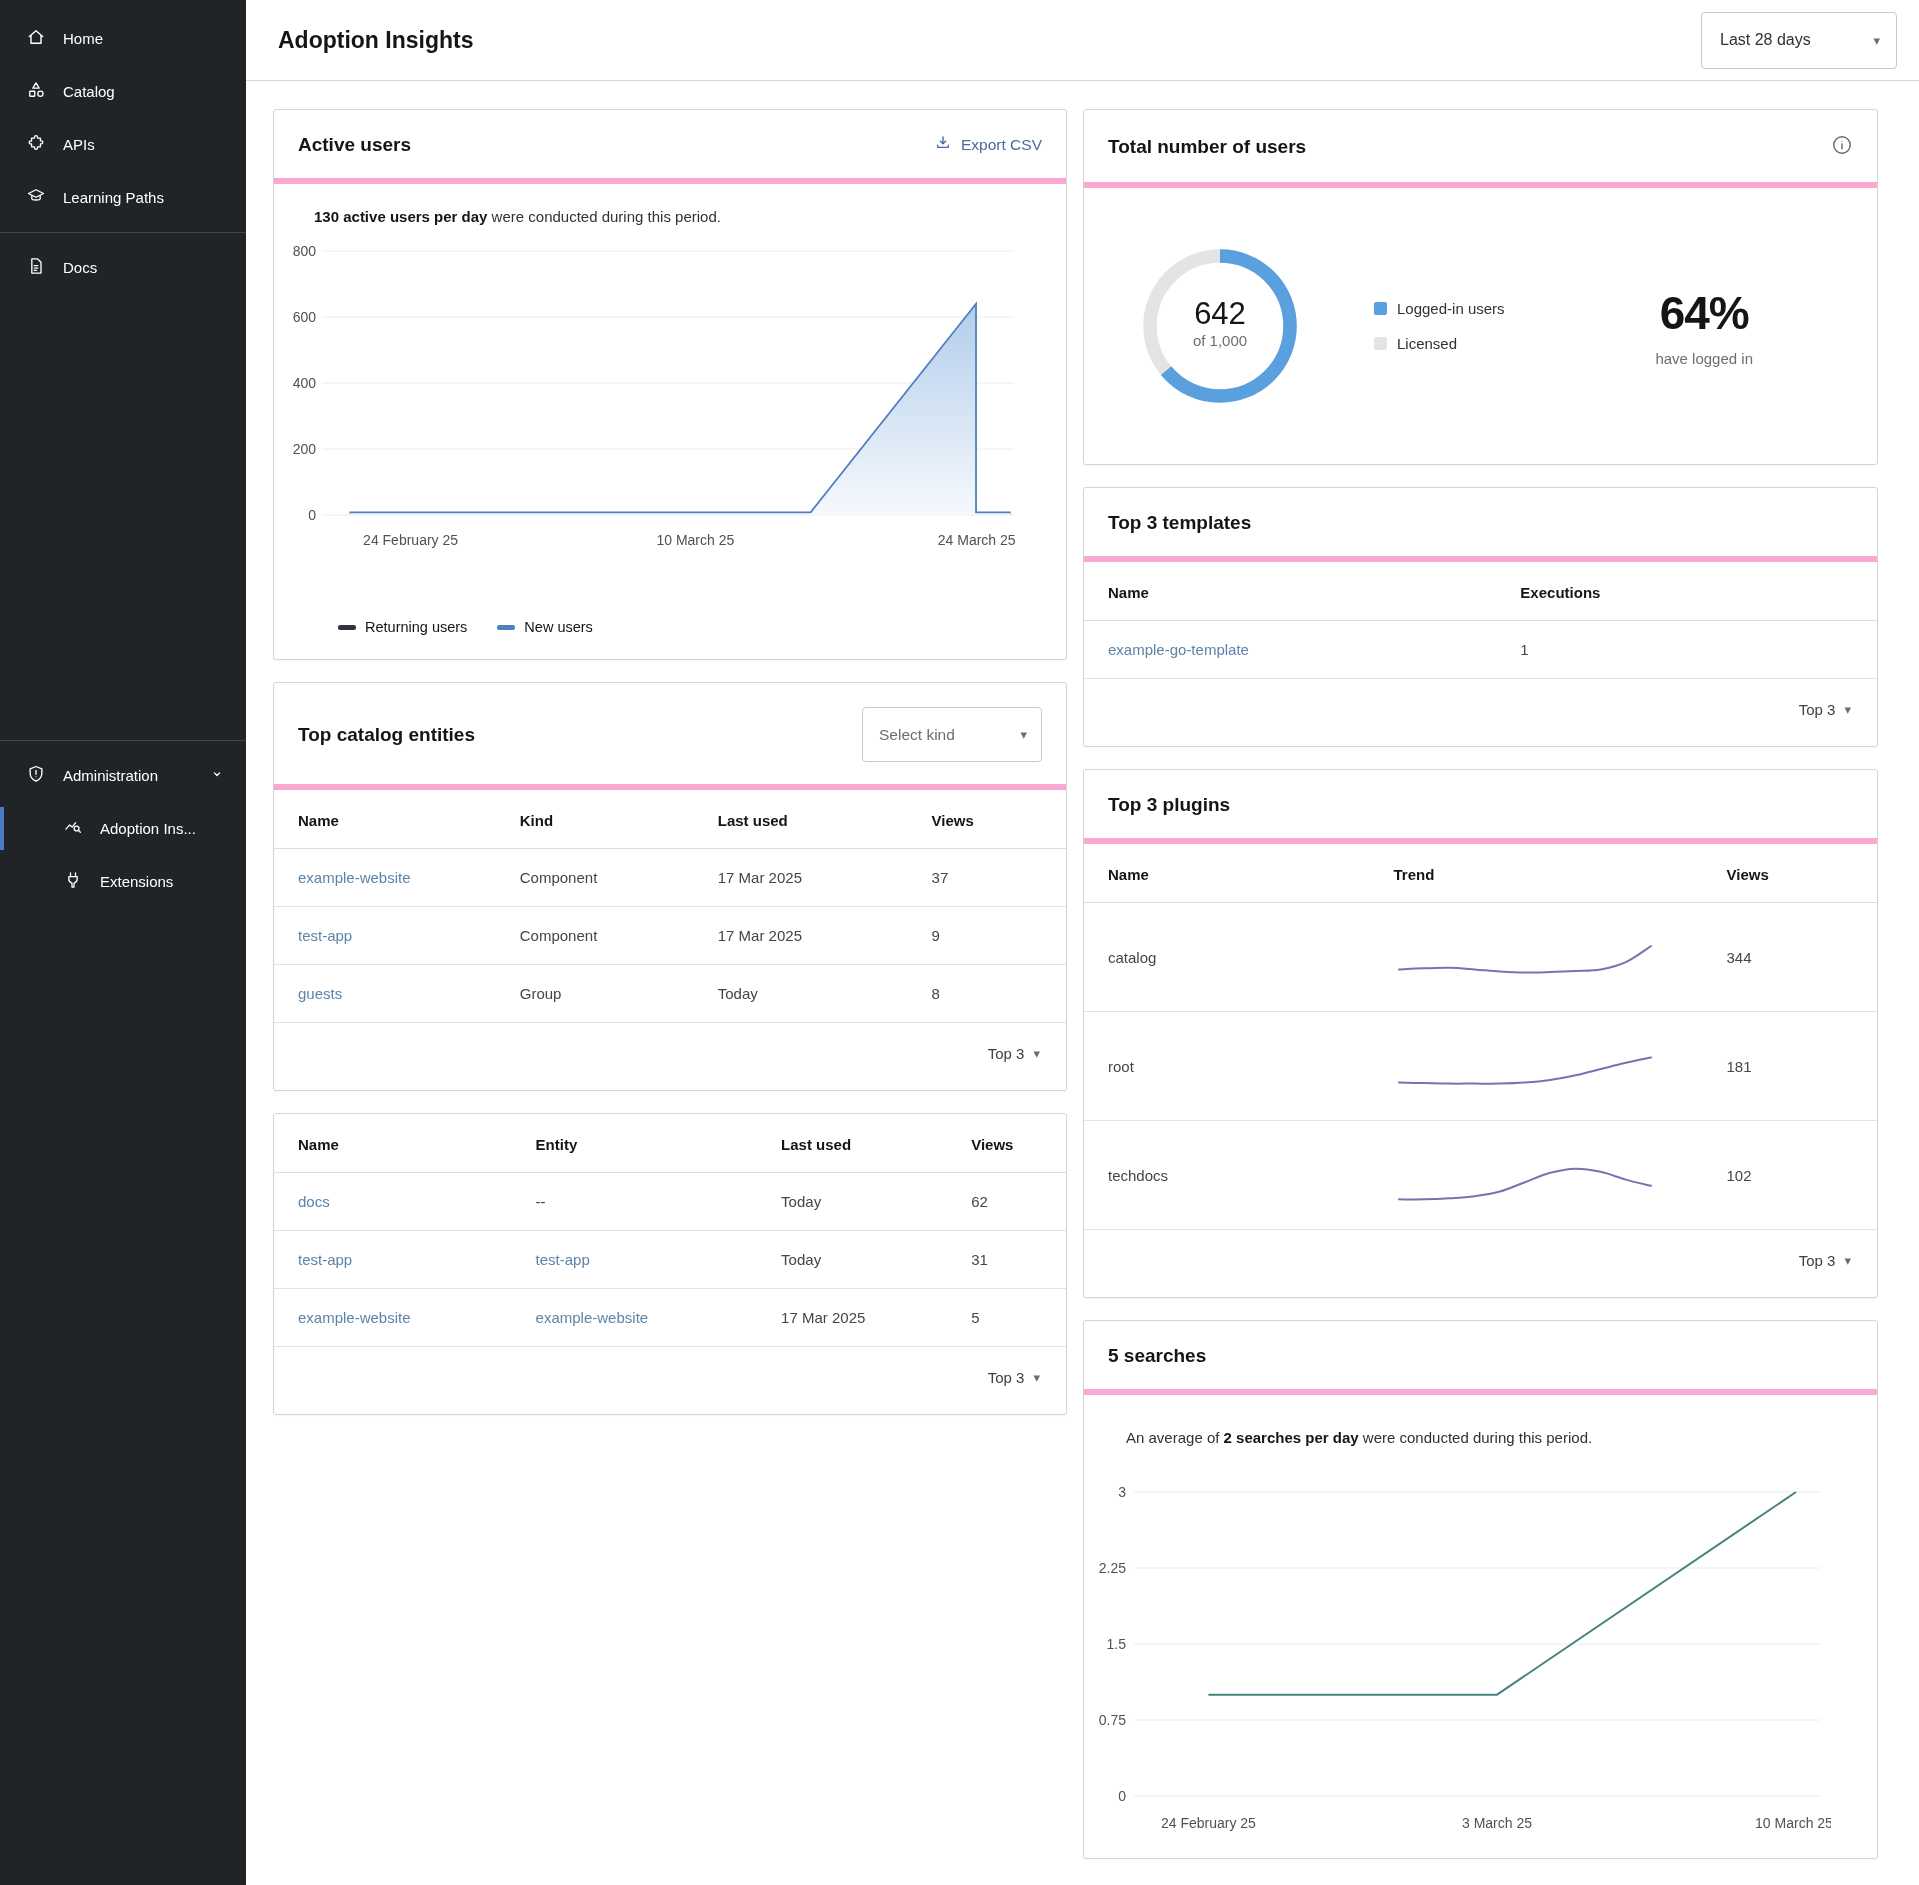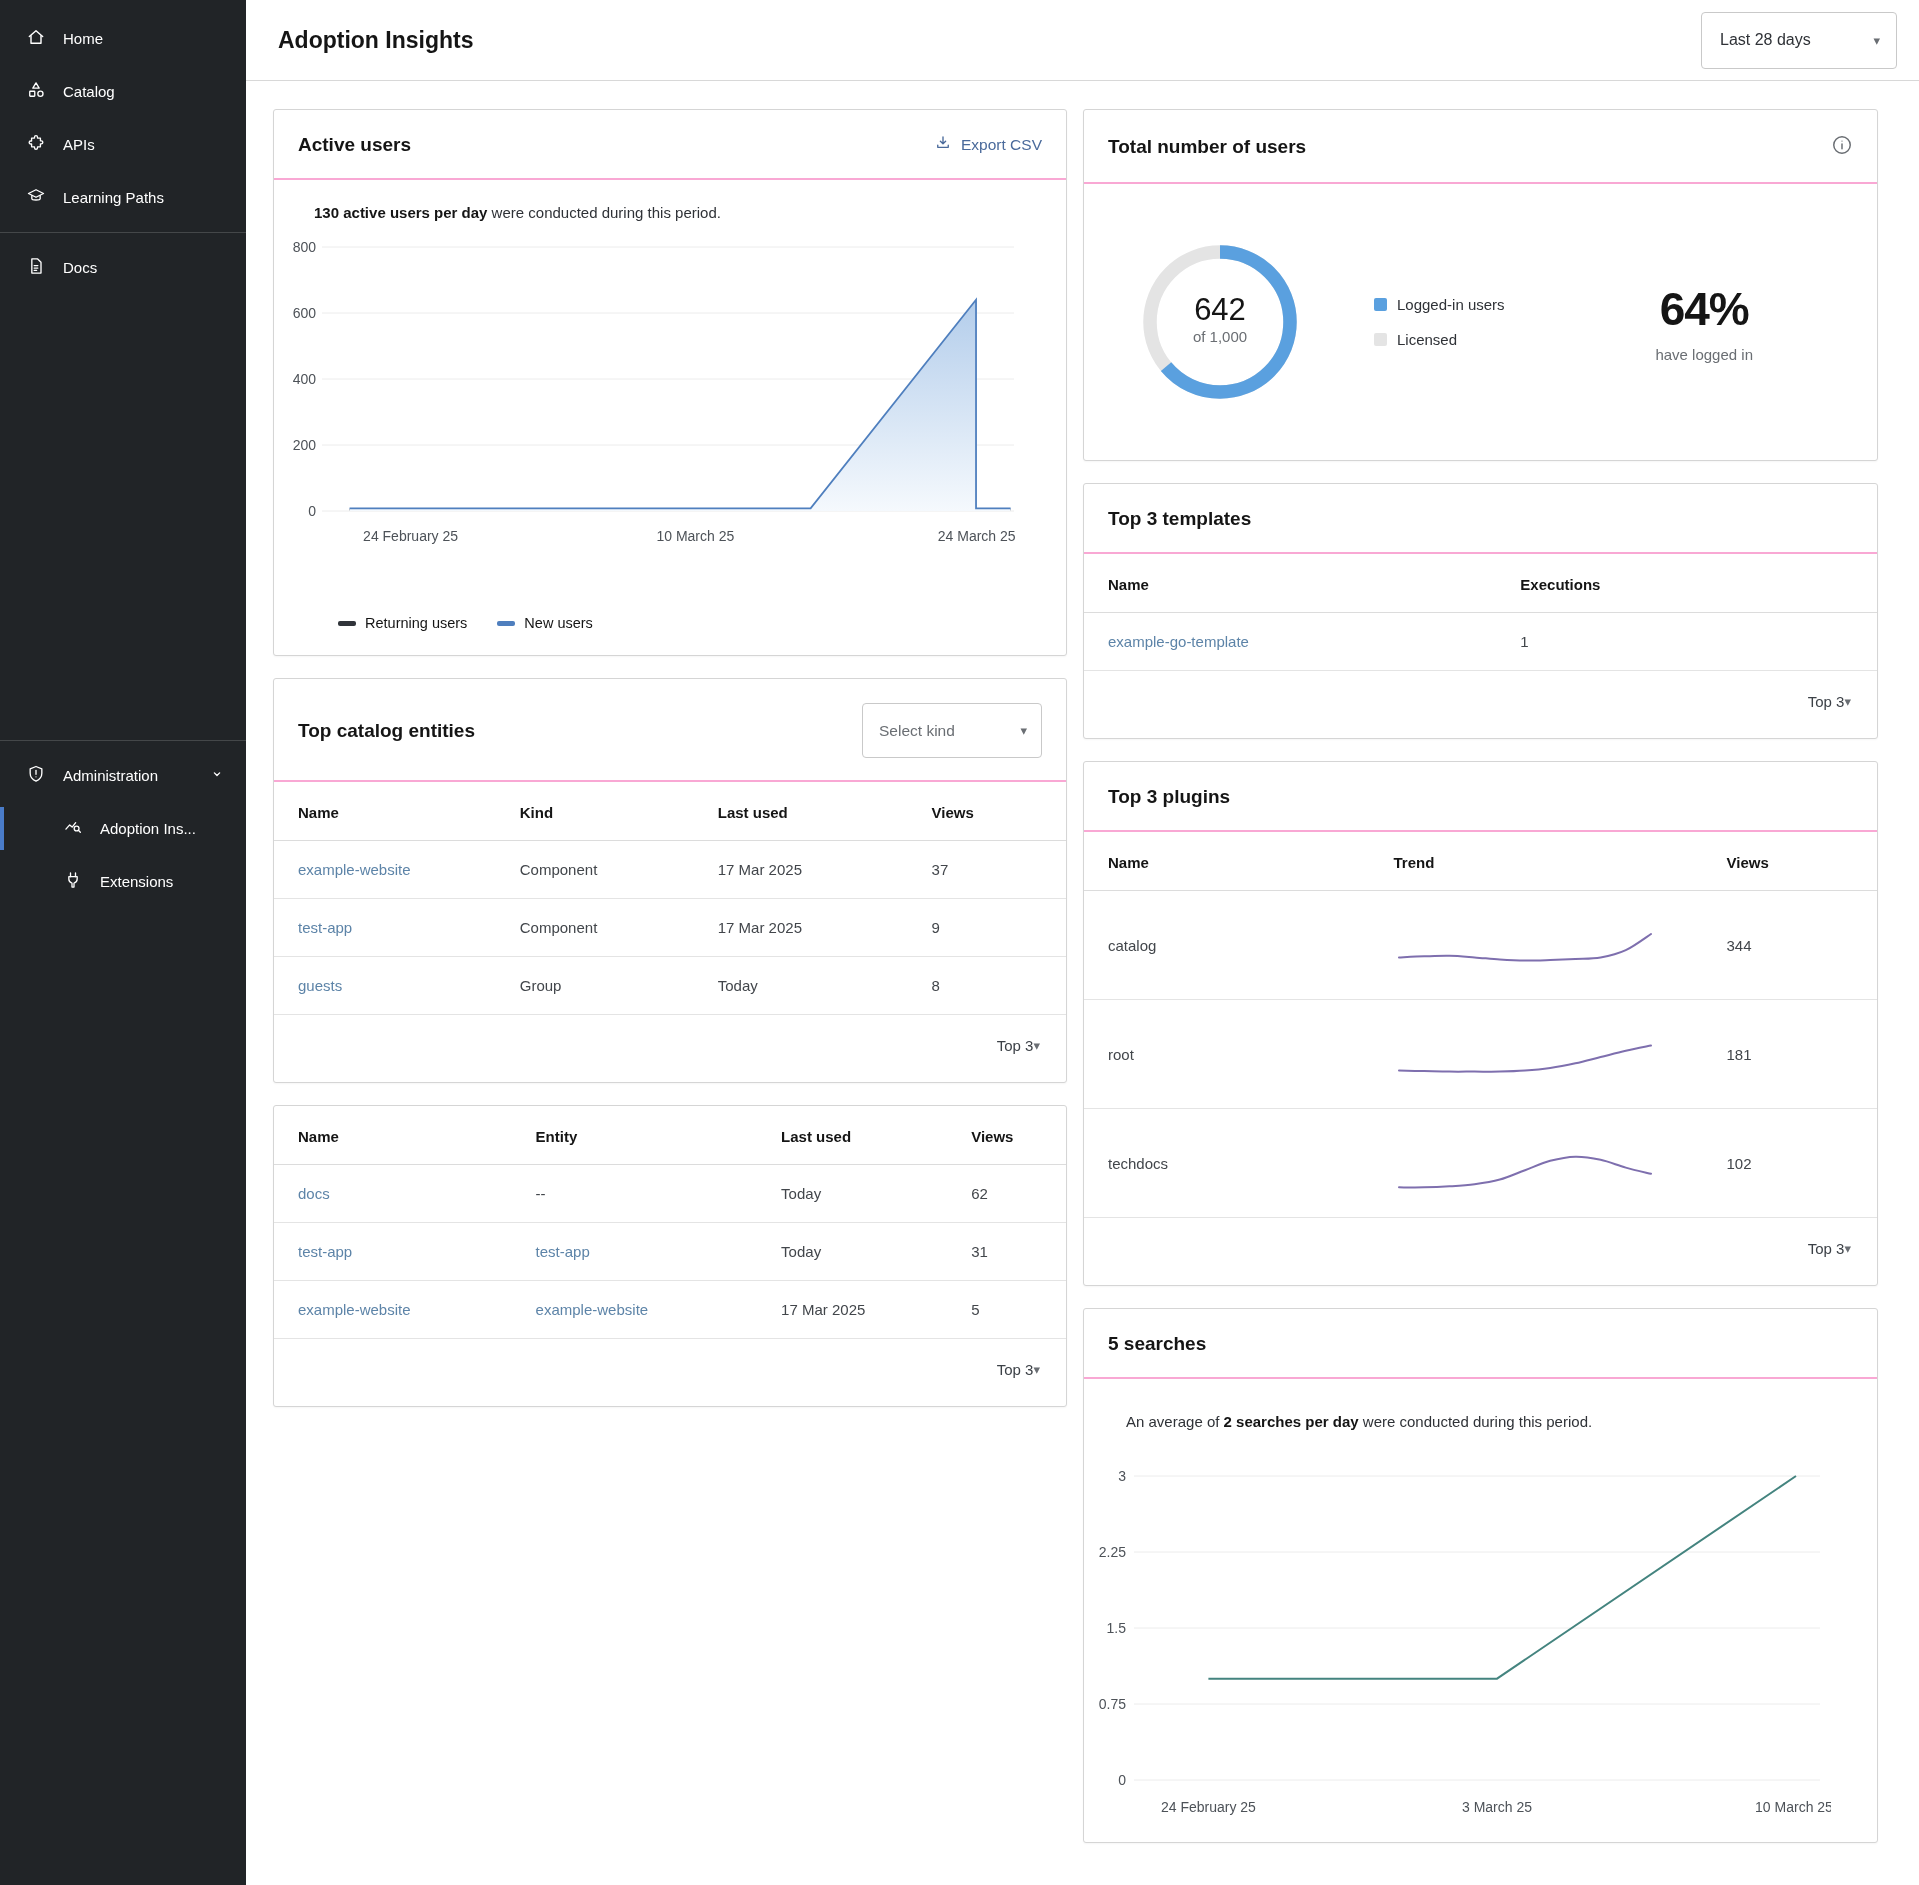--- a/index.html
+++ b/index.html
@@ -56,21 +56,21 @@
   .col > .card + .card { margin-top:22px; }
 
   .card {
     background:#fff; border:1px solid #d5d5d5; border-radius:3px;
     box-shadow:0 1px 2px rgba(0,0,0,0.04);
   }
   .card-header {
     display:flex; align-items:center; justify-content:space-between;
     padding:24px 24px 22px 24px;
   }
-  .card-header.with-divider { border-bottom:2px solid #f9a8d4; }
+  .card-header.with-divider { border-bottom:6px solid #f9a8d4; }
   .card-title { font-size:19px; font-weight:700; }
 
   .export-btn {
     display:flex; align-items:center; gap:9px; font-size:15.5px;
     color:#4a6a9b; cursor:pointer; background:none; border:none;
     font-family:inherit; padding:0;
   }
 
   .kind-select {
     width:180px; height:55px; border:1px solid #c9c9c9; border-radius:4px;
@@ -99,21 +99,21 @@
     padding:22px 24px 19px 24px; border-bottom:1px solid #dcdcdc;
   }
   td {
     font-size:15px; color:#42464b; padding:20px 24px;
     border-bottom:1px solid #e4e4e4; vertical-align:middle;
     overflow:hidden; text-overflow:ellipsis; white-space:nowrap;
   }
   td a { color:#5d84a8; text-decoration:none; cursor:pointer; }
 
   .card-footer {
-    display:flex; justify-content:flex-end; align-items:center; 
+    display:flex; justify-content:flex-end; align-items:center; gap:9px;
     padding:22px 26px 28px 24px; font-size:15px; color:#3c4147; cursor:pointer;
   }
 
   
   .donut-row { display:flex; align-items:center; padding:50px 24px 50px 48px; }
   .donut-legend { margin-left:66px; display:flex; flex-direction:column; gap:18px; }
   .donut-legend .item { display:flex; align-items:flex-start; gap:10px; font-size:15px; color:#2f3237; }
   .donut-legend .sq { width:13px; height:13px; border-radius:2px; margin-top:2px; flex-shrink:0; }
   .pct-block { margin-left:auto; margin-right:100px; text-align:center; }
   .pct-value { font-size:46px; font-weight:700; letter-spacing:-1px; }

